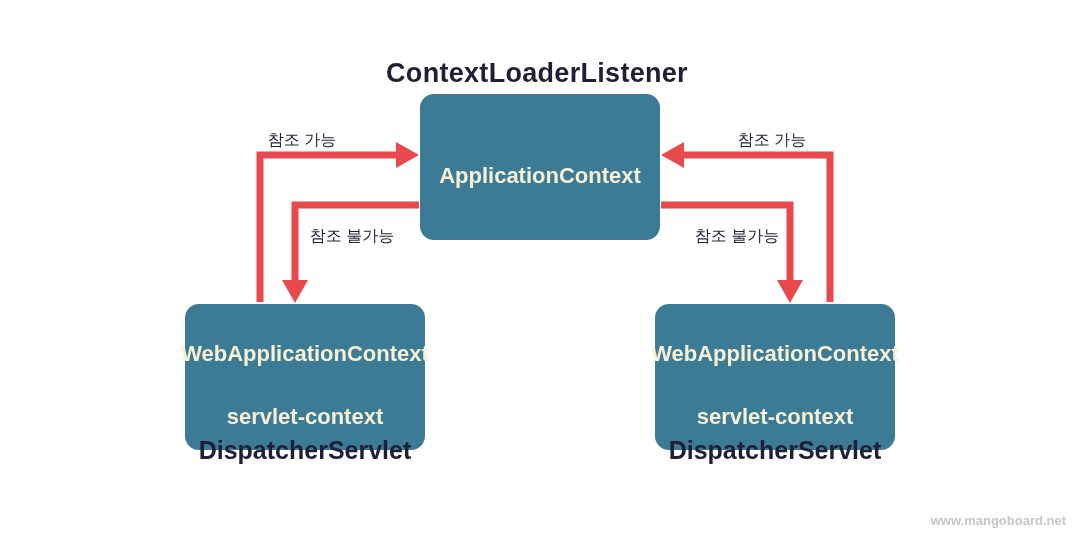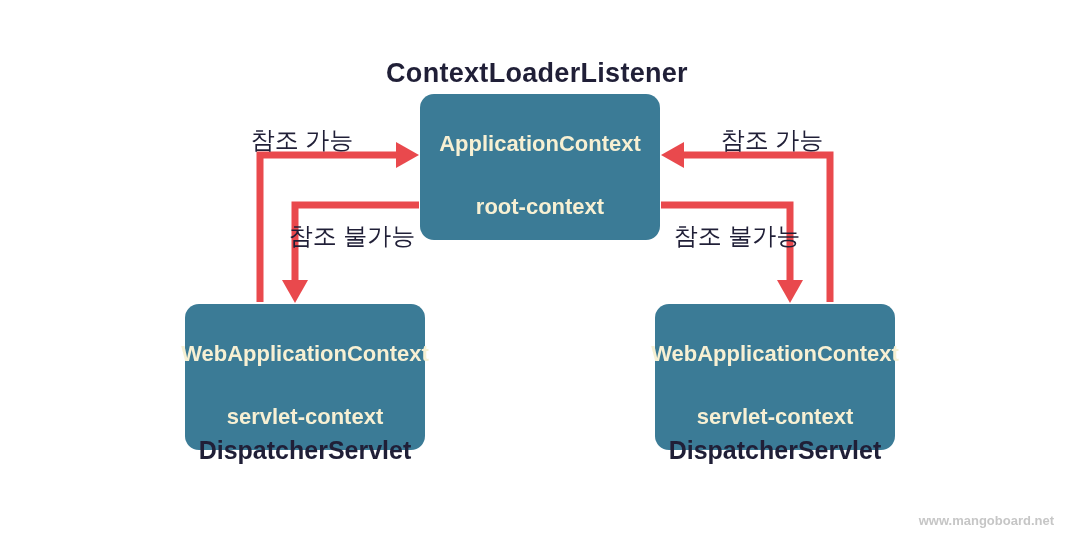--- a/index.html
+++ b/index.html
@@ -71,37 +71,37 @@
     text-align: center;
     font-size: 25px;
     font-weight: bold;
     color: var(--dark, #201f37);
   }
   .left-caption  { left: 185px; }
   .right-caption { left: 655px; }
 
   .arrow-label {
     position: absolute;
-    font-size: 24px;
+    font-size: 16px;
     color: var(--dark, #201f37);
     transform: translate(-50%, -50%);
     white-space: nowrap;
   }
   .lbl-left-up    { left: 302px; top: 140px; }
   .lbl-left-down  { left: 352px; top: 236px; }
   .lbl-right-up   { left: 772px; top: 140px; }
   .lbl-right-down { left: 737px; top: 236px; }
 
   .watermark {
     position: absolute;
     color: var(--wm, #c6c6c6);
     font-weight: bold;
   }
   .wm-left  { left: 6px;  bottom: 8px; font-size: 11px; }
-  .wm-right { right: 20px; bottom: 8px; font-size: 13px; }
+  .wm-right { right: 8px; bottom: 8px; font-size: 13px; }
 </style>
 </head>
 <body>
 
 <div class="canvas">
 
   <svg class="arrows" viewBox="0 0 1074 536" xmlns="http://www.w3.org/2000/svg">
 
     <polyline class="arrow-line" points="260,302 260,155 396,155"></polyline>
     <polygon class="arrow-head" points="396,142 396,168 419,155"></polygon>
@@ -113,21 +113,20 @@
     <polygon class="arrow-head" points="684,142 684,168 661,155"></polygon>
 
     <polyline class="arrow-line" points="661,205 790,205 790,280"></polyline>
     <polygon class="arrow-head" points="777,280 803,280 790,303"></polygon>
   </svg>
 
   <div class="title">ContextLoaderListener</div>
 
   <div class="box root-box">
     <div class="box-line">ApplicationContext</div>
-    <div class="box-line">root-context</div>
   </div>
 
   <div class="box left-box">
     <div class="box-line">WebApplicationContext</div>
     <div class="box-line">servlet-context</div>
   </div>
 
   <div class="box right-box">
     <div class="box-line">WebApplicationContext</div>
     <div class="box-line">servlet-context</div>

